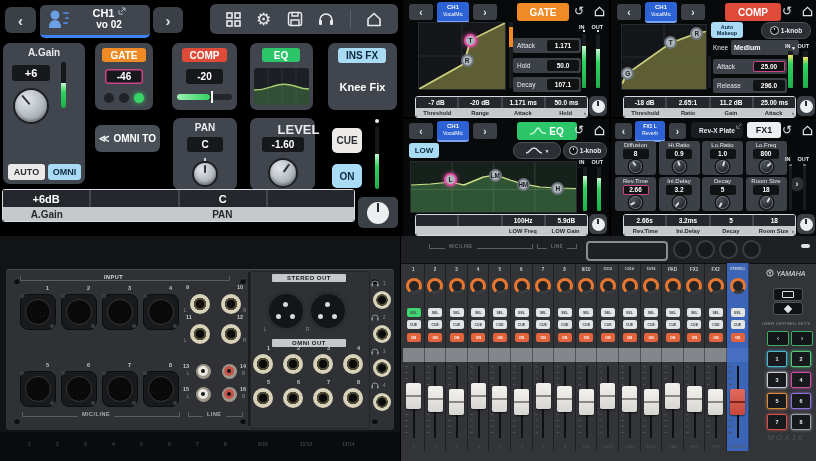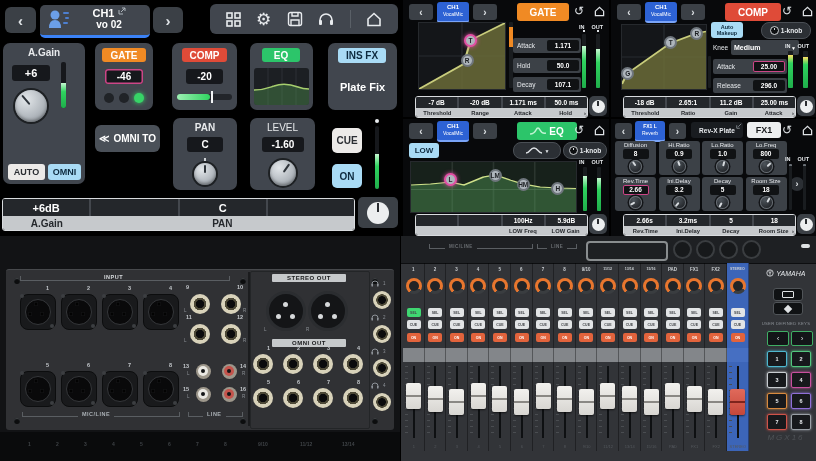--- a/index.html
+++ b/index.html
@@ -242,57 +242,57 @@
               <line x1="42" y1="0" x2="42" y2="37"></line>
             </g>
           <path d="M0,22 C10,22 14,20 20,18 C28,15 36,16 44,19 C49,21 52,21 55,21 L55,37 L0,37 Z" fill="rgba(90,170,90,.35)"></path>
           <path d="M0,22 C10,22 14,20 20,18 C28,15 36,16 44,19 C49,21 52,21 55,21" stroke="#a7cf6e" stroke-width="1.5" fill="none"></path>
         </svg>
       </div>
     </div>
 
     <div class="tile" style="left:328px;top:43px;width:69px;height:67px">
       <div class="chip" style="left:10px;top:5px;width:48px;height:15px;background:#a9dbf5;color:#0d2a3e;font-size:10px">INS FX</div>
-      <div class="abs" style="left:0;top:38px;width:69px;text-align:center;color:#fff;font-size:11px;font-weight:bold">Plate Fix</div>
+      <div class="abs" style="left:0;top:38px;width:69px;text-align:center;color:#fff;font-size:11px;font-weight:bold">Knee Fix</div>
     </div>
 
     <div class="abs" style="left:95px;top:125px;width:65px;height:27px;background:#4a5058;border-radius:6px;display:flex;align-items:center;justify-content:center;gap:4px;color:#fff;font-size:10px;font-weight:bold">
       <span>≪</span>
         <span>OMNI TO</span>
     </div>
 
     <div class="tile" style="left:173px;top:118px;width:64px;height:72px">
       <div class="abs" style="left:0;top:4px;width:64px;text-align:center;color:#e8eaec;font-size:10px;font-weight:bold">PAN</div>
       <div class="vbox" style="left:14px;top:19px;width:36px;height:15px;font-size:10px">C</div>
       <div class="abs" style="left:31px;top:40px;width:2px;height:3px;background:#cfd3d6"></div>
       <div class="knob" style="left:21px;top:45px;width:22px;height:22px">
           <div class="kr">
             <div class="kp"></div>
           </div>
         </div>
     </div>
 
     <div class="tile" style="left:250px;top:118px;width:65px;height:72px">
-      <div class="abs" style="left:0;top:4px;width:65px;text-align:center;color:#e8eaec;font-size:10px;font-weight:normal">LEVEL</div>
+      <div class="abs" style="left:16px;top:4px;width:65px;text-align:center;color:#e8eaec;font-size:13px;font-weight:bold">LEVEL</div>
       <div class="vbox" style="left:12px;top:19px;width:42px;height:15px;font-size:10px">-1.60</div>
       <div class="knob" style="left:20px;top:42px;width:26px;height:26px">
           <div class="kr" style="transform:rotate(35deg)">
             <div class="kp"></div>
           </div>
         </div>
     </div>
 
     <div class="chip" style="left:332px;top:128px;width:30px;height:25px;background:#eceae8;color:#2b2e33;font-size:10px;border-radius:5px">CUE</div>
     <div class="chip" style="left:332px;top:164px;width:30px;height:24px;background:#a9dbf5;color:#0d2a3e;font-size:10px;border-radius:5px">ON</div>
     <div class="abs" style="left:375px;top:119px;width:4px;height:4px;border-radius:50%;background:#e8ebee"></div>
     <div class="meter" style="left:375px;top:126px;width:4px;height:63px">
         <div class="mfill" style="height:55%"></div>
       </div>
 
-    <div class="bb big" id="q1-bb" style="left:2px;top:198px;width:351px;height:31px">
+    <div class="bb big" id="q1-bb" style="left:2px;top:189px;width:351px;height:31px">
         <div class="vals">
           <div class="c">+6dB</div>
           <div class="c"></div>
           <div class="c">C</div>
           <div class="c"></div>
         </div>
         <div class="labs">
           <div class="c">A.Gain</div>
           <div class="c"></div>
           <div class="c">PAN</div>

